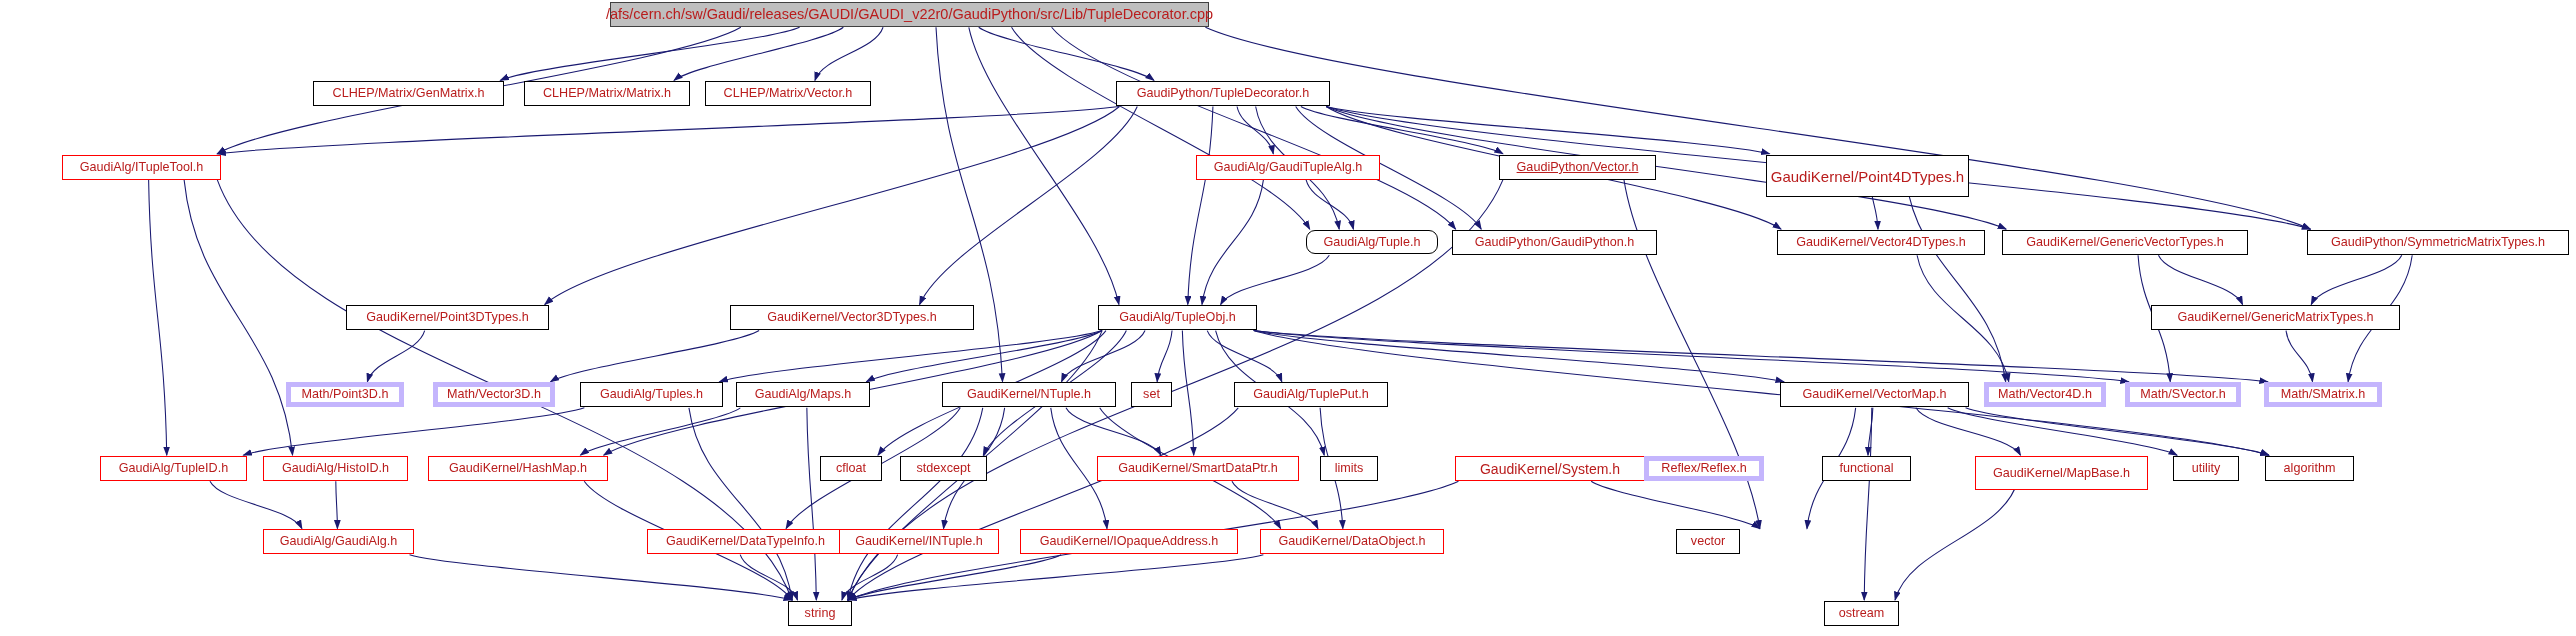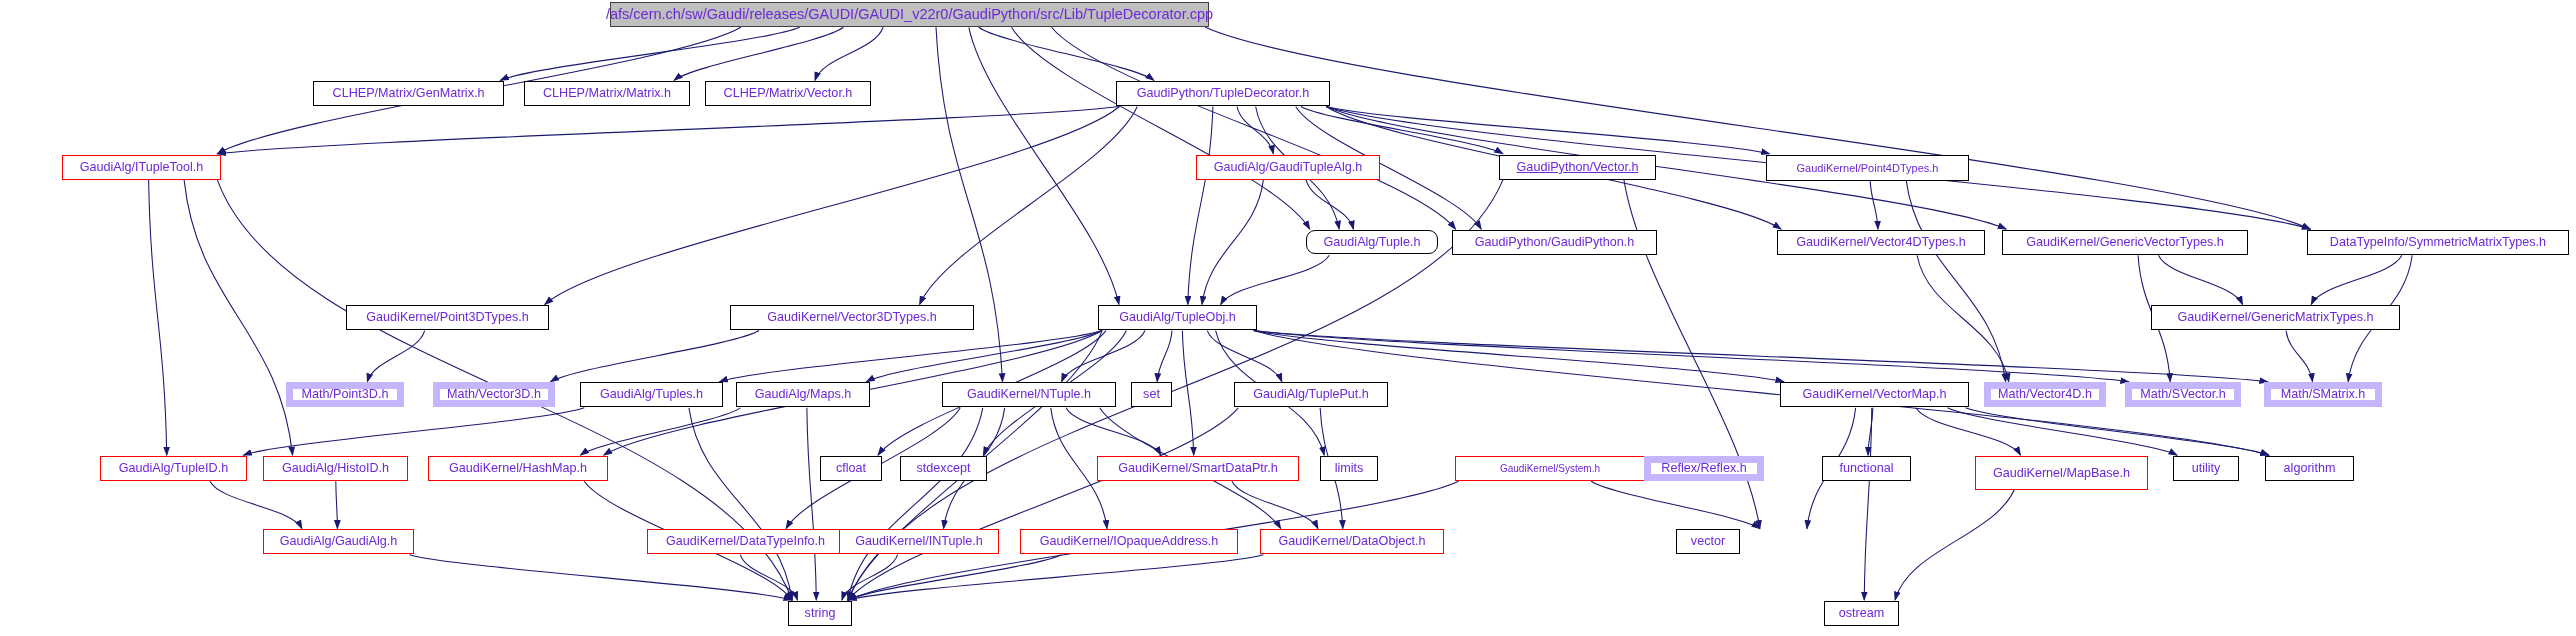--- a/index.html
+++ b/index.html
@@ -14,33 +14,33 @@
   }
   #edges{position:absolute;left:0;top:0;width:2576px;height:637px;pointer-events:none;}
   .node{
     position:absolute;
     box-sizing:border-box;
     display:flex;
     align-items:center;
     justify-content:center;
     background:#ffffff;
     border:1px solid #000000;
-    color:#6d28d9;
+    color:#b91c1c;
     white-space:nowrap;
     line-height:1;
     letter-spacing:0px;
   }
   .node span{display:block;}
   .node.root{
     background:#bfbfbf;
     border:1px solid #404040;
     font-size:14.5px;
   }
   .node.red{border:1px solid #ff0000;}
-  .node.grey{border:7px solid #c4b5fd;}
+  .node.grey{border:5px solid #c4b5fd;}
   .node.black{border:1px solid #000000;}
 </style>
 </head>
 <body>
 
 <div id="canvas">
   <svg id="edges" viewBox="0 0 2667 659" xmlns="http://www.w3.org/2000/svg">
     <defs>
       <marker id="arrow" markerWidth="9" markerHeight="9" refX="8" refY="3.2" orient="auto" markerUnits="strokeWidth">
         <path d="M0,0 L9,3.2 L0,6.4 z" fill="#191970"></path>
@@ -152,37 +152,37 @@
       </div>
       <div class="node red" style="left: 62px; top: 155px; width: 159px; height: 25px; font-size: 12.6px;">
         <span>GaudiAlg/ITupleTool.h</span>
       </div>
       <div class="node red" style="left: 1196px; top: 155px; width: 184px; height: 25px; font-size: 12.6px;">
         <span>GaudiAlg/GaudiTupleAlg.h</span>
       </div>
       <div class="node black" style="left: 1499px; top: 155px; width: 157px; height: 25px; font-size: 12.6px; text-decoration: underline;">
         <span>GaudiPython/Vector.h</span>
       </div>
-      <div class="node black" style="left: 1766px; top: 155px; width: 203px; height: 26px; font-size: 11px;">
+      <div class="node black" style="left: 1766px; top: 155px; width: 203px; height: 42px; font-size: 15px;">
         <span>GaudiKernel/Point4DTypes.h</span>
       </div>
       <div class="node black" style="left: 1306px; top: 230px; width: 132px; height: 24px; font-size: 12.6px; border-radius: 9px;">
         <span>GaudiAlg/Tuple.h</span>
       </div>
       <div class="node black" style="left: 1452px; top: 230px; width: 205px; height: 25px; font-size: 12.6px;">
         <span>GaudiPython/GaudiPython.h</span>
       </div>
       <div class="node black" style="left: 1777px; top: 230px; width: 208px; height: 25px; font-size: 12.6px;">
         <span>GaudiKernel/Vector4DTypes.h</span>
       </div>
       <div class="node black" style="left: 2002px; top: 230px; width: 246px; height: 25px; font-size: 12.6px;">
         <span>GaudiKernel/GenericVectorTypes.h</span>
       </div>
       <div class="node black" style="left: 2307px; top: 230px; width: 262px; height: 25px; font-size: 12.6px;">
-        <span>DataTypeInfo/SymmetricMatrixTypes.h</span>
+        <span>GaudiPython/SymmetricMatrixTypes.h</span>
       </div>
       <div class="node black" style="left: 346px; top: 305px; width: 203px; height: 25px; font-size: 12.6px;">
         <span>GaudiKernel/Point3DTypes.h</span>
       </div>
       <div class="node black" style="left: 730px; top: 305px; width: 244px; height: 25px; font-size: 12.6px;">
         <span>GaudiKernel/Vector3DTypes.h</span>
       </div>
       <div class="node black" style="left: 1098px; top: 305px; width: 159px; height: 25px; font-size: 12.6px; text-align: center;">
         <span>GaudiAlg/TupleObj.h</span>
       </div>
@@ -236,21 +236,21 @@
       </div>
       <div class="node black" style="left: 900px; top: 456px; width: 87px; height: 25px; font-size: 12.6px;">
         <span>stdexcept</span>
       </div>
       <div class="node red" style="left: 1097px; top: 456px; width: 202px; height: 25px; font-size: 12.6px;">
         <span>GaudiKernel/SmartDataPtr.h</span>
       </div>
       <div class="node black" style="left: 1320px; top: 456px; width: 58px; height: 25px; font-size: 12.6px;">
         <span>limits</span>
       </div>
-      <div class="node red" style="left: 1455px; top: 456px; width: 190px; height: 25px; font-size: 10px; justify-content: center;">
+      <div class="node red" style="left: 1455px; top: 456px; width: 190px; height: 25px; font-size: 14px; justify-content: center;">
         <span>GaudiKernel/System.h</span>
       </div>
       <div class="node grey" style="left: 1644px; top: 456px; width: 120px; height: 25px; font-size: 12.6px;">
         <span>Reflex/Reflex.h</span>
       </div>
       <div class="node black" style="left: 1822px; top: 456px; width: 89px; height: 25px; font-size: 12.6px;">
         <span>functional</span>
       </div>
       <div class="node red" style="left: 1975px; top: 456px; width: 173px; height: 34px; font-size: 12.6px;">
         <span>GaudiKernel/MapBase.h</span>

